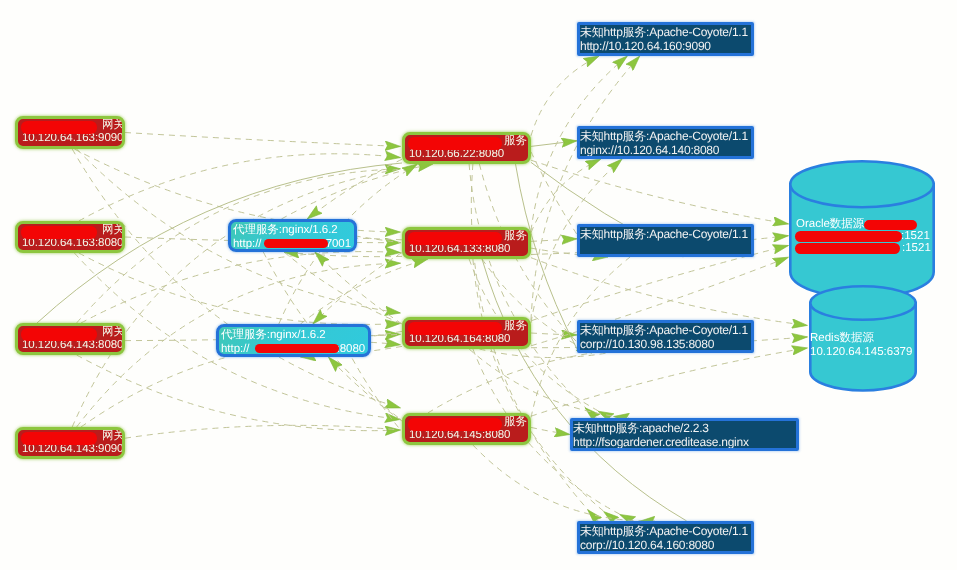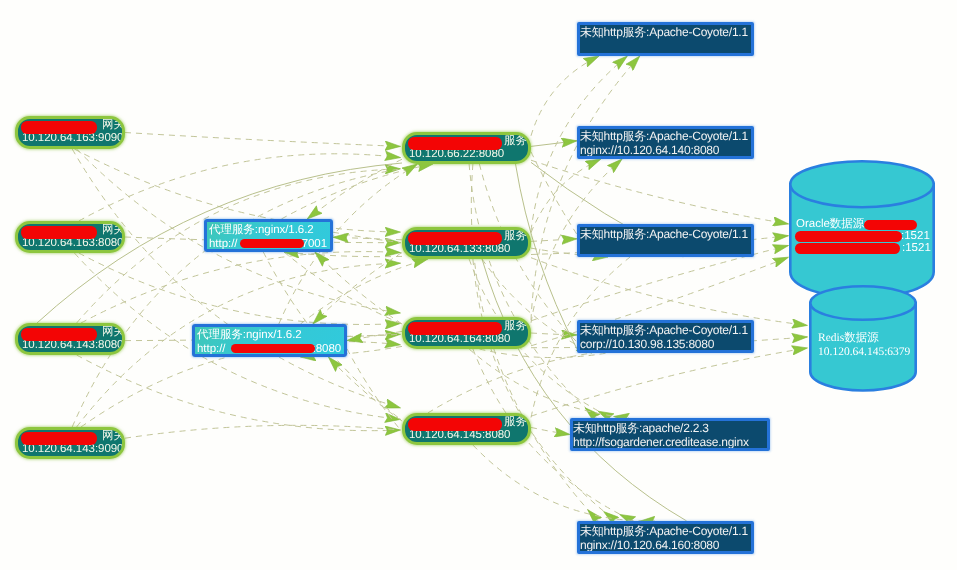--- a/index.html
+++ b/index.html
@@ -7,32 +7,32 @@
   body{width:957px;height:570px;overflow:hidden;background:#fefefc;
        font-family:"Liberation Sans",sans-serif;-webkit-font-smoothing:antialiased;text-rendering:geometricPrecision;}
   #canvas{position:relative;width:957px;height:570px;background:#fefefc;}
   svg#edges{position:absolute;left:0;top:0;width:957px;height:570px;pointer-events:none;}
   .node{position:absolute;box-sizing:border-box;overflow:hidden;}
   .edge{fill:none;stroke:#c2c599;stroke-width:1;}
   .edge.dash{stroke-dasharray:6 5;}
   .edge.solid{stroke-dasharray:none;stroke:#b4bd86;stroke-width:0.95;}
 
   
-  .green{border:3px solid #8dc63f;border-radius:15px;background:#0f766e;
+  .green{border:3px solid #8dc63f;border-radius:8px;background:#b91c1c;
          box-shadow:0 0 2.5px 1px rgba(141,198,63,.5);}
   .green .row{position:relative;height:14px;line-height:14px;white-space:nowrap;
               font-size:11.5px;color:#f4f8ea;}
   .green .row.a{margin-top:-1px;}
   .green .row.b{margin-top:-1px;}
   .green .txt{position:relative;z-index:2;padding-left:4px;letter-spacing:-0.05px;}
 
   
-  .cyan{border:3px solid #2472d8;border-radius:3px;
+  .cyan{border:3px solid #2472d8;border-radius:8px;
         background:linear-gradient(135deg,#3fc7b6 0%,#35c8d4 45%,#30cadd 100%);
-        box-shadow:0 0 2px 1px rgba(42,127,224,.3);}
+        box-shadow:0 0 2px 1px rgba(42,127,224,.3);margin-left:24px;}
   .cyan .row{position:relative;height:14px;line-height:14px;white-space:nowrap;
              font-size:11.5px;color:#ffffff;}
   .cyan .row.a{margin-top:0.5px;}
   .cyan .txt{position:relative;z-index:2;padding-left:2px;letter-spacing:-0.05px;}
 
   
   .dark{border:3px solid #2472d8;border-radius:2px;background:#0c4a6e;
         box-shadow:0 0 2px 0.5px rgba(80,150,235,.3);}
   .dark .row{position:relative;height:14px;line-height:14px;white-space:nowrap;
              font-size:12px;color:#f2f2f2;}
@@ -230,20 +230,23 @@
     </div>
     <div class="row b">
       <span class="txt">10.120.64.145:8080</span>
     </div>
   </div>
 
   <div class="node dark" style="left:577px;top:22px;width:177px;height:34px;">
     <div class="row a">
       <span class="txt">未知http服务:Apache-Coyote/1.1</span>
     </div>
+    <div class="row">
+      <span class="txt">http://10.120.64.160:9090</span>
+    </div>
   </div>
 
   <div class="node dark" style="left:577px;top:126px;width:177px;height:33px;">
     <div class="row a">
       <span class="txt">未知http服务:Apache-Coyote/1.1</span>
     </div>
     <div class="row">
       <span class="txt">nginx://10.120.64.140:8080</span>
     </div>
   </div>
@@ -256,35 +259,35 @@
 
   <div class="node dark" style="left:577px;top:320px;width:177px;height:33px;">
     <div class="row a">
       <span class="txt">未知http服务:Apache-Coyote/1.1</span>
     </div>
     <div class="row">
       <span class="txt">corp://10.130.98.135:8080</span>
     </div>
   </div>
 
-  <div class="node dark" style="left:570px;top:418px;width:200px;height:33px;">
+  <div class="node dark" style="left:570px;top:418px;width:229px;height:33px;">
     <div class="row a">
       <span class="txt">未知http服务:apache/2.2.3</span>
     </div>
     <div class="row">
       <span class="txt">http://fsogardener.creditease.nginx</span>
     </div>
   </div>
 
   <div class="node dark" style="left:577px;top:521px;width:177px;height:33px;">
     <div class="row a">
       <span class="txt">未知http服务:Apache-Coyote/1.1</span>
     </div>
     <div class="row">
-      <span class="txt">nginx://10.120.64.160:8080</span>
+      <span class="txt">corp://10.120.64.160:8080</span>
     </div>
   </div>
 
   <div class="cyl" style="left:788px;top:159px;width:152px;height:144px;">
     <svg width="152" height="144" viewBox="0 0 152 144" xmlns="http://www.w3.org/2000/svg">
       <path d="M2.3 25.3 L2.3 113 A71.7 26 0 0 0 145.7 113 L145.7 25.3 Z" fill="#36c8d2" stroke="#2a7fe0" stroke-width="2.6"></path>
       <ellipse cx="74" cy="25.3" rx="71.7" ry="23" fill="#36c8d2" stroke="#2a7fe0" stroke-width="2.6"></ellipse>
     </svg>
     <div class="label" style="left:8px;top:60px;line-height:11px;">
       <div style="position:relative;height:12px;">
@@ -300,18 +303,18 @@
         <span style="padding-left:106px;position:relative;z-index:1;">:1521</span>
       </div>
     </div>
   </div>
 
   <div class="cyl" style="left:808px;top:284px;width:110px;height:110px;">
     <svg width="110" height="110" viewBox="0 0 110 110" xmlns="http://www.w3.org/2000/svg">
       <path d="M2.3 19 L2.3 88 A52.7 18.5 0 0 0 107.7 88 L107.7 19 Z" fill="#36c8d2" stroke="#2a7fe0" stroke-width="2.6"></path>
       <ellipse cx="55" cy="19" rx="52.7" ry="16.8" fill="#36c8d2" stroke="#2a7fe0" stroke-width="2.6"></ellipse>
     </svg>
-    <div class="label" style="left:10px;top:47px;font-family:Liberation Serif, serif;">
+    <div class="label" style="left:2px;top:47px;">
       <div>Redis数据源</div>
       <div>10.120.64.145:6379</div>
     </div>
   </div>
 </div>
 
 </body></html>

